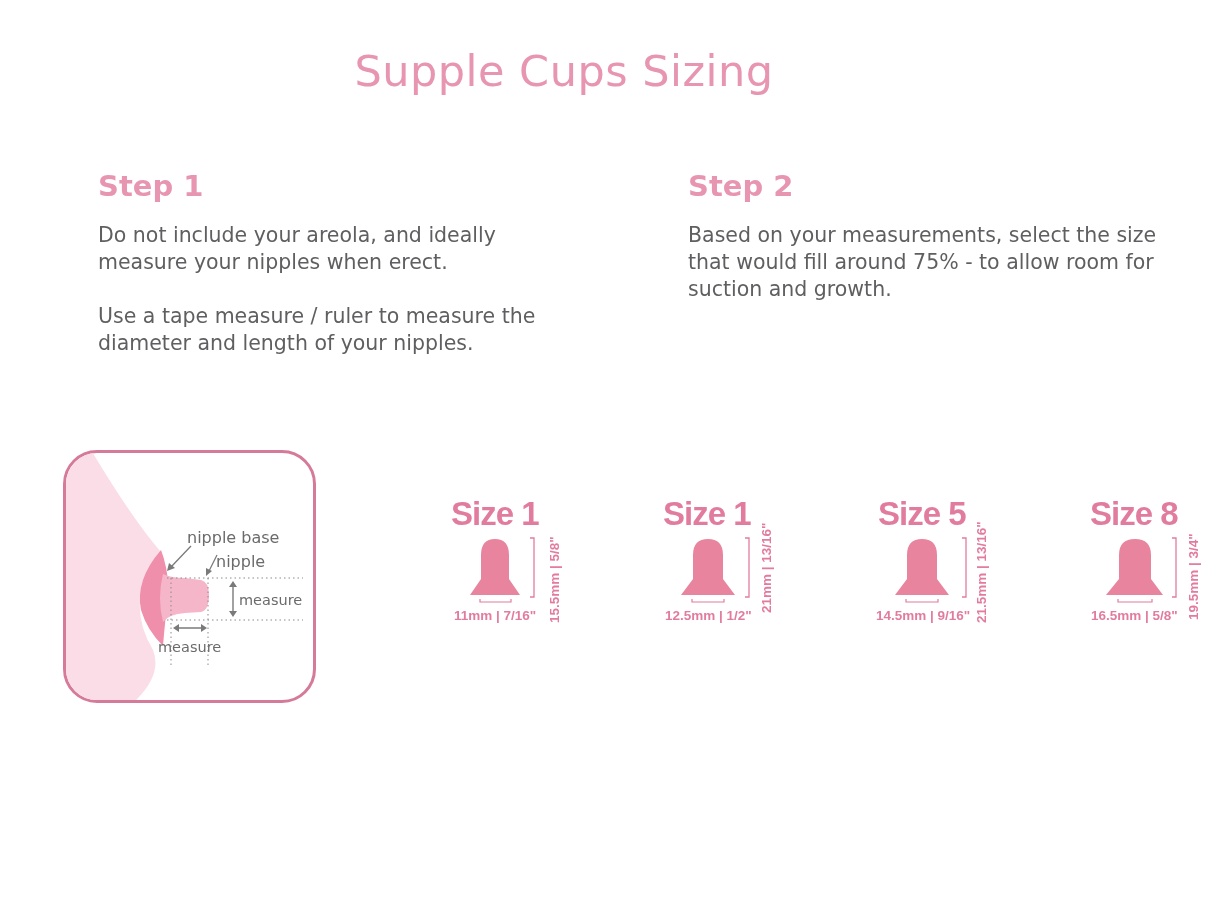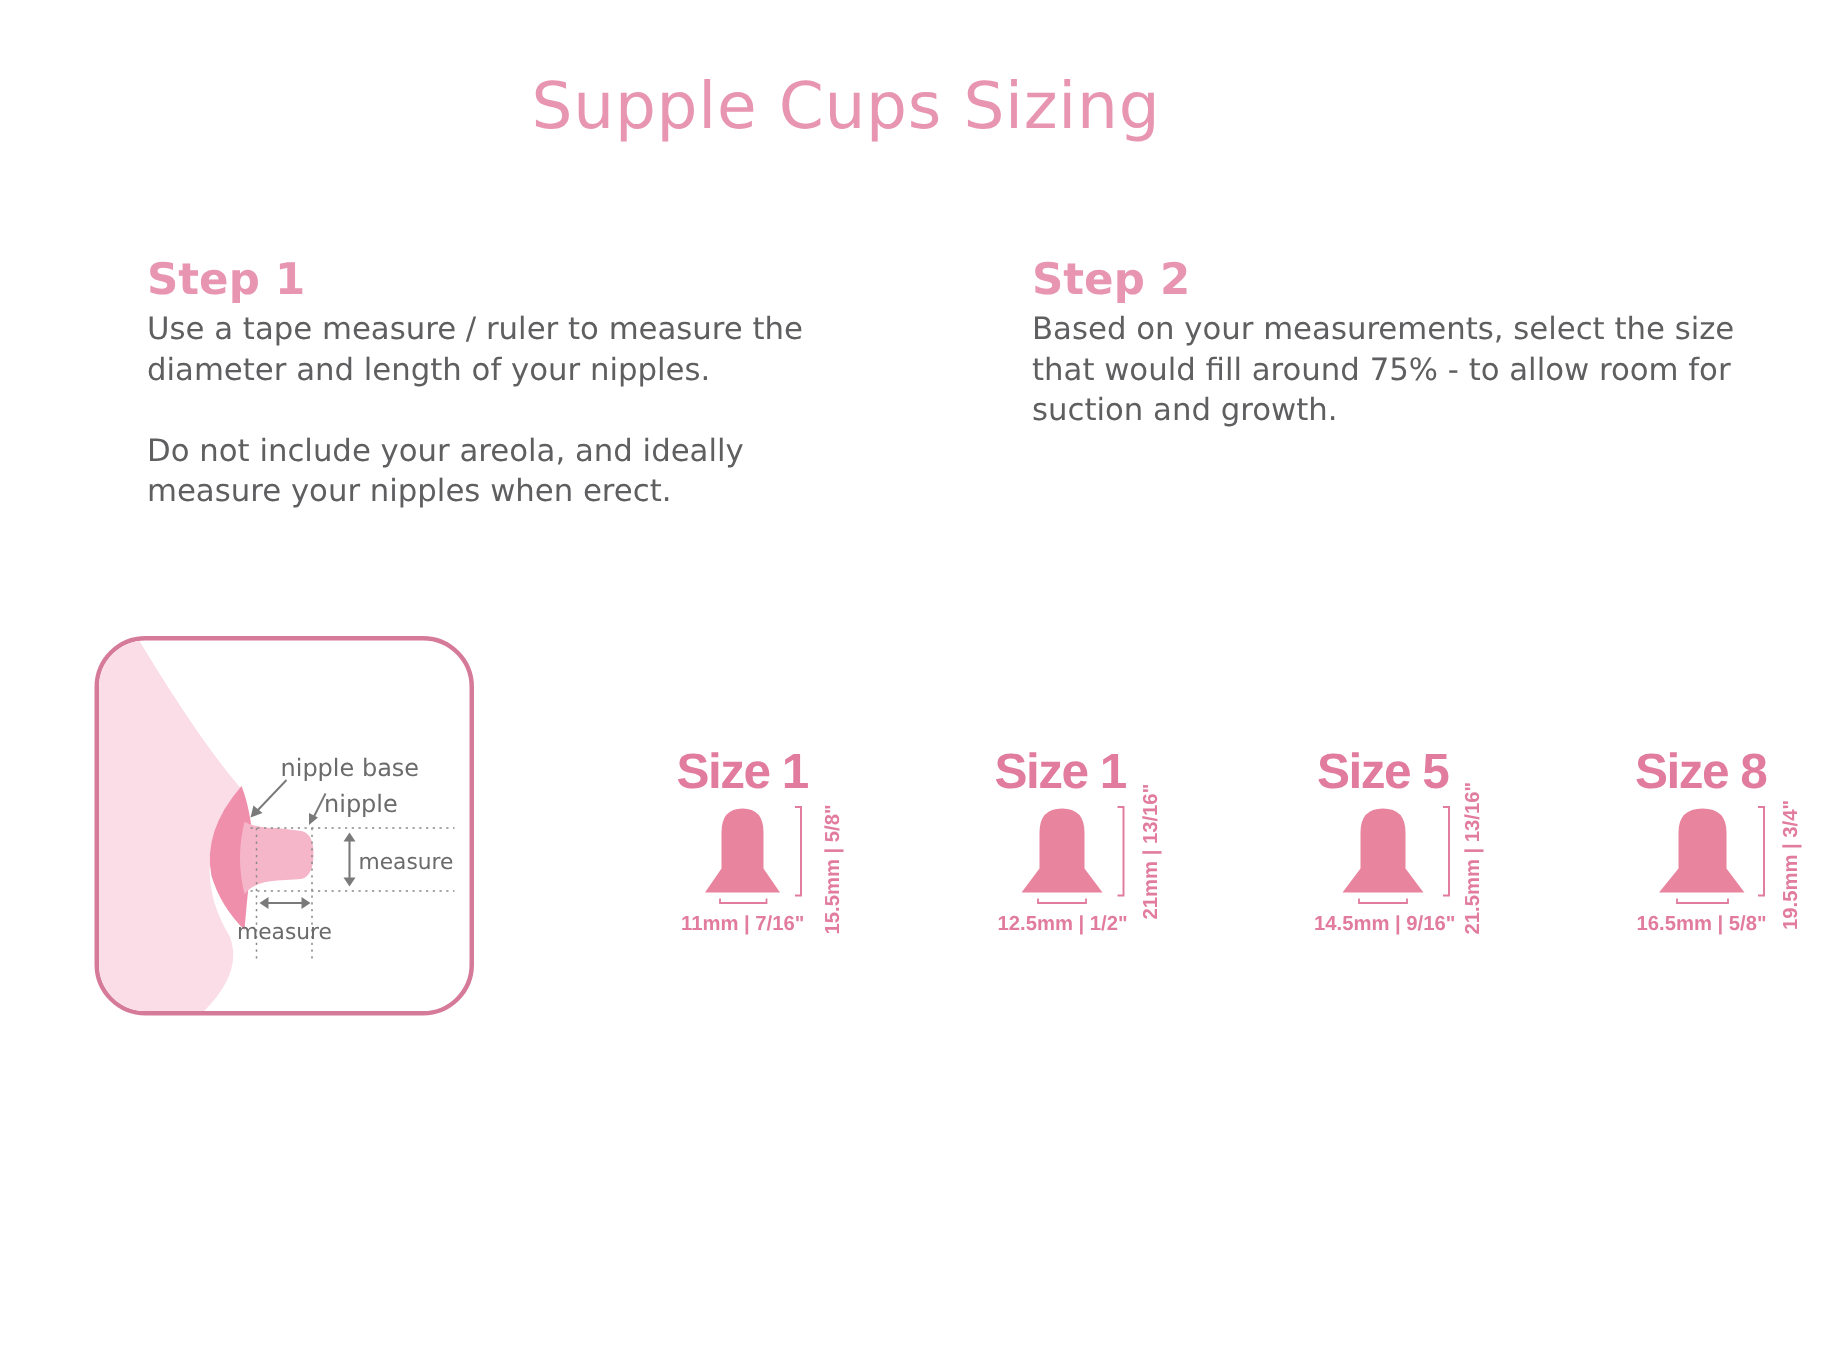--- a/index.html
+++ b/index.html
@@ -8,26 +8,26 @@
 
     .title {
       position: absolute; left: 0; top: 46px; width: 1128px;
       text-align: center; color: #e795b1; font-size: 43px; font-weight: normal;
       letter-spacing: 0.5px;
     }
 
     .step { position: absolute; }
     .step-1 { left: 98px; top: 168px; width: 470px; }
     .step-2 { left: 688px; top: 168px; width: 470px; }
-    .step-heading { color: #e795b1; font-size: 29px; line-height: 36px; margin-bottom: 2px; }
+    .step-heading { color: #e795b1; font-size: 29px; line-height: 36px; margin-bottom: 18px; }
     .step-text { color: #5f5f61; font-size: 20.5px; line-height: 27px; }
     .step-text + .step-text { margin-top: 27px; }
 
     .diagram-box {
-      position: absolute; left: 63px; top: 424px; width: 253px; height: 253px;
+      position: absolute; left: 63px; top: 450px; width: 253px; height: 253px;
       border: 3px solid #d67a9a; border-radius: 34px; overflow: hidden; background: #fff;
     }
     .diagram-box svg { position: absolute; left: -3px; top: -3px; }
 
     .size-card { position: absolute; width: 140px; height: 140px; margin-left: 41px; }
     .size-card svg { position: absolute; left: 0; top: 0; overflow: visible; }
     .size-title {
       position: absolute; top: 0; left: 0; color: #e27c9e;
       font-size: 33px; font-weight: bold; letter-spacing: -1px; white-space: nowrap;
       font-family: "Liberation Sans", sans-serif;
@@ -42,22 +42,22 @@
       transform-origin: left top; transform: rotate(-90deg);
     }
   </style>
 </head>
 <body>
 
 <h1 class="title">Supple Cups Sizing</h1>
 
 <section class="step step-1">
   <h2 class="step-heading">Step 1</h2>
+  <p class="step-text">Do not include your areola, and ideally measure your nipples when erect.</p>
   <p class="step-text">Use a tape measure / ruler to measure the diameter and length of your nipples.</p>
-  <p class="step-text">Do not include your areola, and ideally measure your nipples when erect.</p>
 </section>
 
 <section class="step step-2">
   <h2 class="step-heading">Step 2</h2>
   <p class="step-text">Based on your measurements, select the size that would fill around 75% - to allow room for suction and growth.</p>
 </section>
 
 <div class="diagram-box">
   <svg width="253" height="253" viewBox="0 0 253 253">
 

